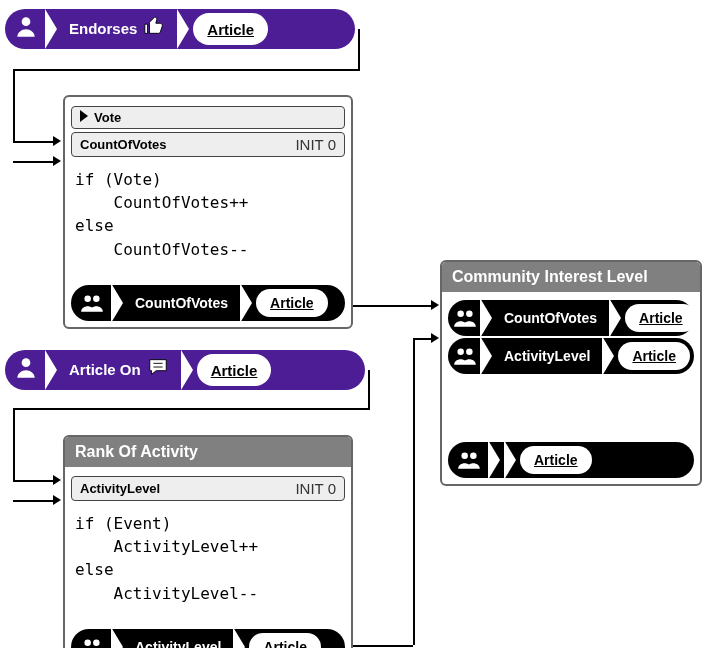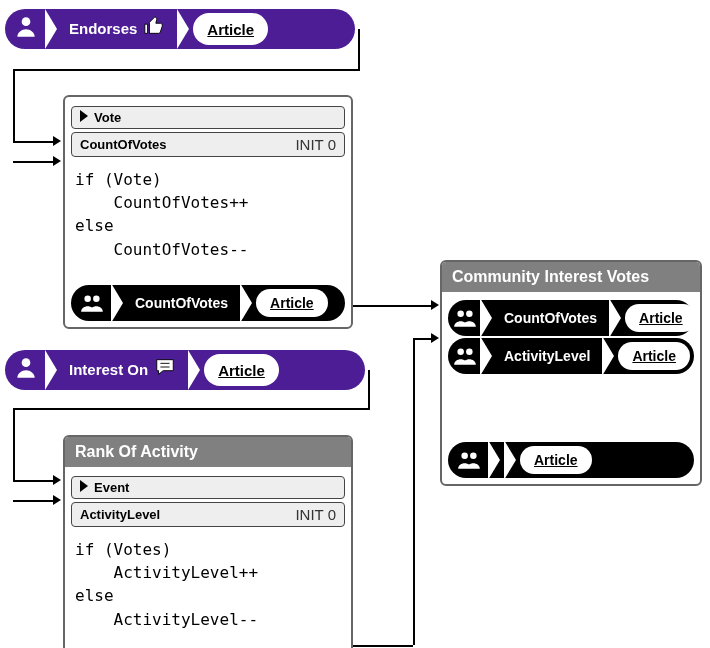--- a/index.html
+++ b/index.html
@@ -191,21 +191,21 @@
 
   <div class="pill-row" style="top:345px; left:0; width:360px;">
     <span class="pill-icon">
       <svg class="ic" viewBox="0 0 24 24" fill="#fff">
           <circle cx="12" cy="8" r="4"></circle>
           <path d="M4 22c0-4 4-7 8-7s8 3 8 7z"></path>
         </svg>
     </span>
     <span class="pill-chev"></span>
     <span class="pill-slot">
-        <span>Interest On</span>
+        <span>Article On</span>
       <span class="pill-emoji">
         <svg width="22" height="22" viewBox="0 0 24 24" fill="#fff" stroke="#000" stroke-width="1">
             <path d="M3 4h18v12H10l-5 4v-4H3z"></path>
             <line x1="7" y1="8" x2="17" y2="8" stroke="#000"></line>
             <line x1="7" y1="12" x2="17" y2="12" stroke="#000"></line>
           </svg>
       </span>
     </span>
     <span class="pill-chev"></span>
     <span class="pill-slot white">Article</span>
@@ -216,28 +216,25 @@
   <div class="wire v" style="left:8px; top:403px; height:72px;"></div>
   <div class="wire h" style="left:8px; top:475px; width:40px;"></div>
   <div class="arrowhead" style="left:48px; top:470px;"></div>
   <div class="wire h" style="left:8px; top:495px; width:40px;"></div>
   <div class="arrowhead" style="left:48px; top:490px;"></div>
 
   <div class="box" style="left:58px; top:430px; width:290px;">
     <div class="box-title">Rank Of Activity</div>
     <div class="box-body">
       <div class="port">
-          <span><span class="ptri"></span><span>Event</span></span>
-        </div>
-      <div class="port">
           <span>ActivityLevel</span>
           <span class="tag">INIT
 0</span>
         </div>
-      <div class="code">if (Votes)
+      <div class="code">if (Event)
     ActivityLevel++
 else
     ActivityLevel--</div>
     </div>
     <div class="box-footer">
       <span class="pill-icon">
         <svg class="ic" viewBox="0 0 24 24" fill="#fff">
             <circle cx="8" cy="8" r="3"></circle>
             <circle cx="16" cy="8" r="3"></circle>
             <path d="M2 20c0-3 3-5 6-5s6 2 6 5zM10 20c0-3 3-5 6-5s6 2 6 5z"></path>
@@ -249,21 +246,21 @@
       <span class="pill-slot white">Article</span>
     </div>
   </div>
 
   <div class="wire h" style="left:348px; top:640px; width:60px;"></div>
   <div class="wire v" style="left:408px; top:333px; height:307px;"></div>
   <div class="wire h" style="left:408px; top:333px; width:20px;"></div>
   <div class="arrowhead" style="left:426px; top:328px;"></div>
 
   <div class="box" style="left:435px; top:255px; width:262px;">
-    <div class="box-title">Community Interest Votes</div>
+    <div class="box-title">Community Interest Level</div>
     <div class="box-body" style="padding:6px 6px 2px 6px;">
       <div class="box-footer" style="margin:2px 0;">
         <span class="pill-icon">
           <svg class="ic" viewBox="0 0 24 24" fill="#fff">
               <circle cx="8" cy="8" r="3"></circle>
               <circle cx="16" cy="8" r="3"></circle>
               <path d="M2 20c0-3 3-5 6-5s6 2 6 5zM10 20c0-3 3-5 6-5s6 2 6 5z"></path>
             </svg>
         </span>
         <span class="pill-chev"></span>

